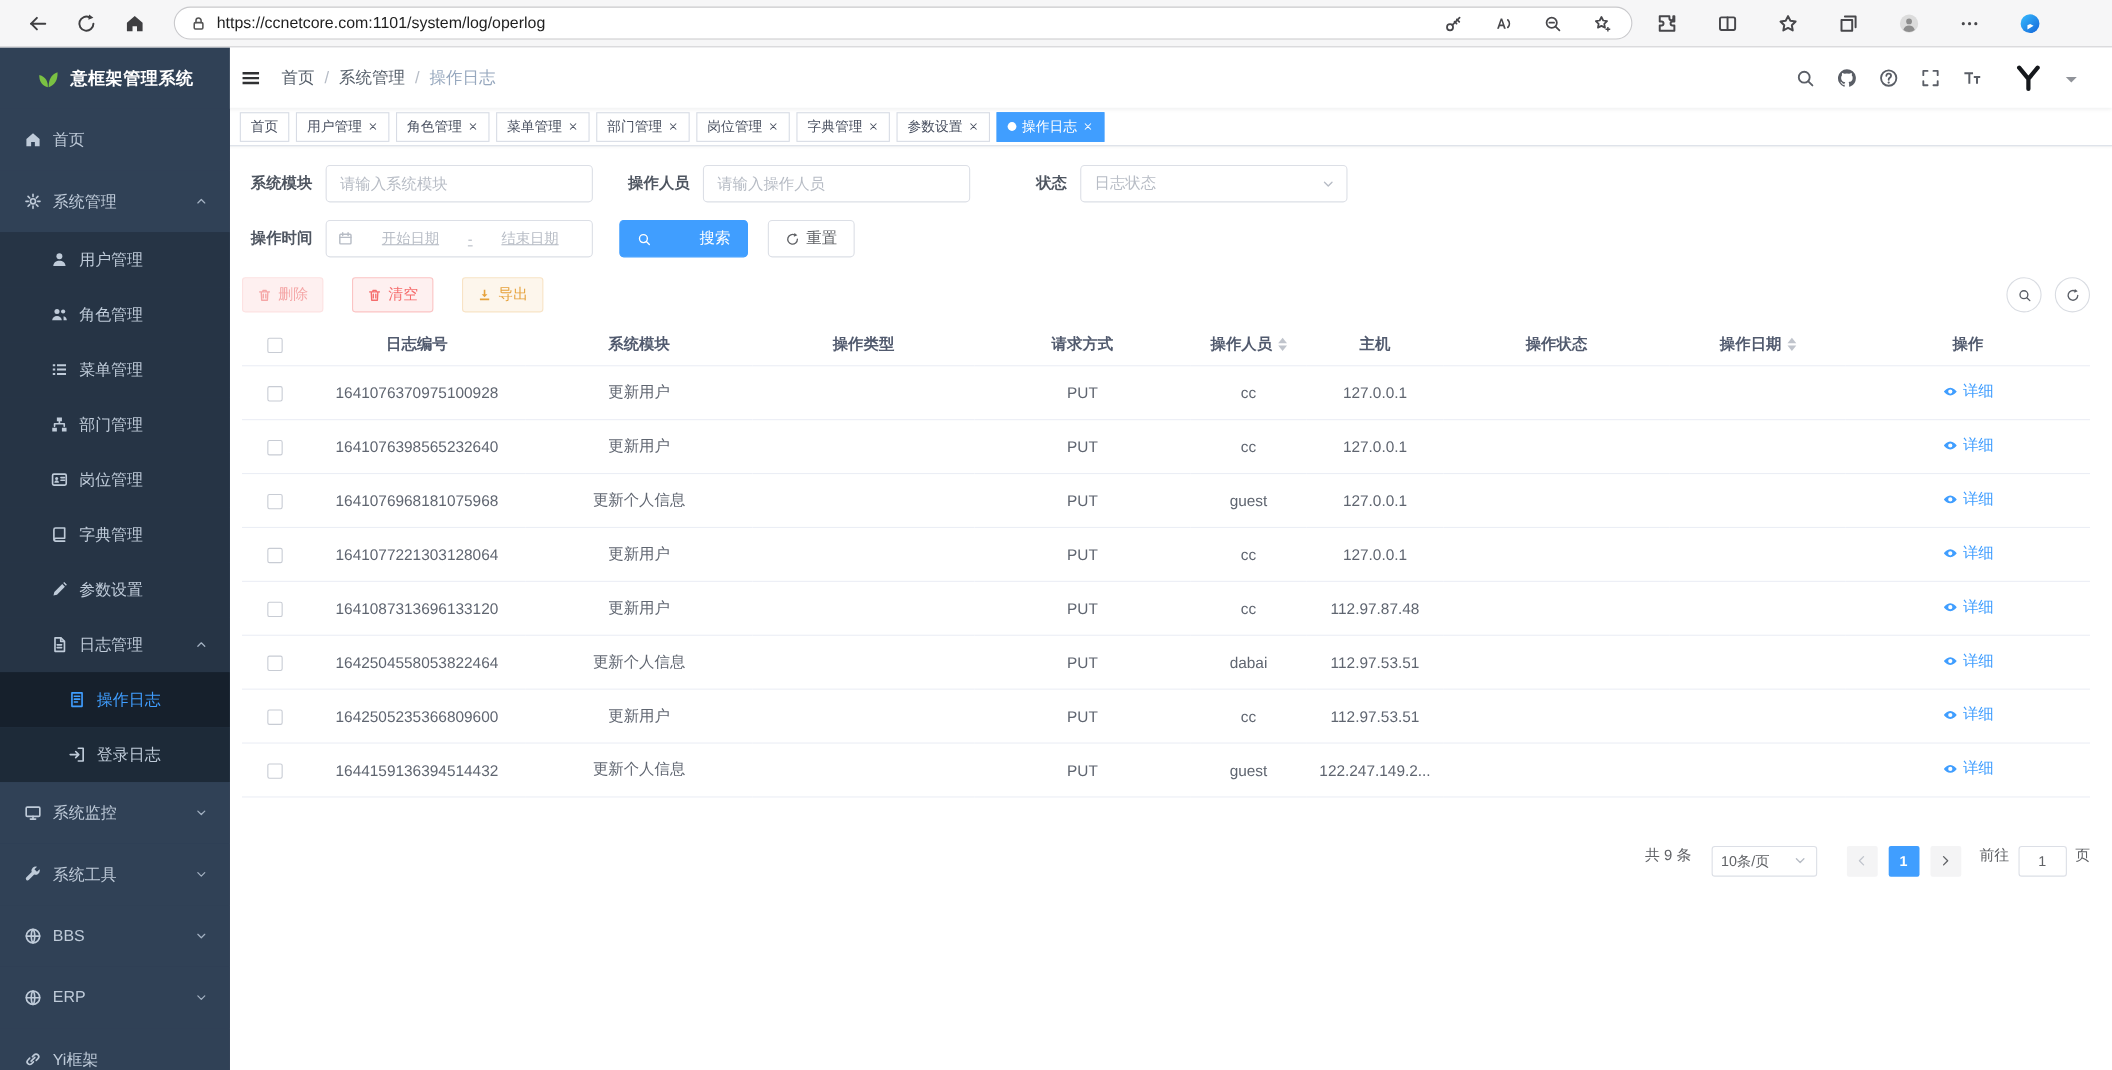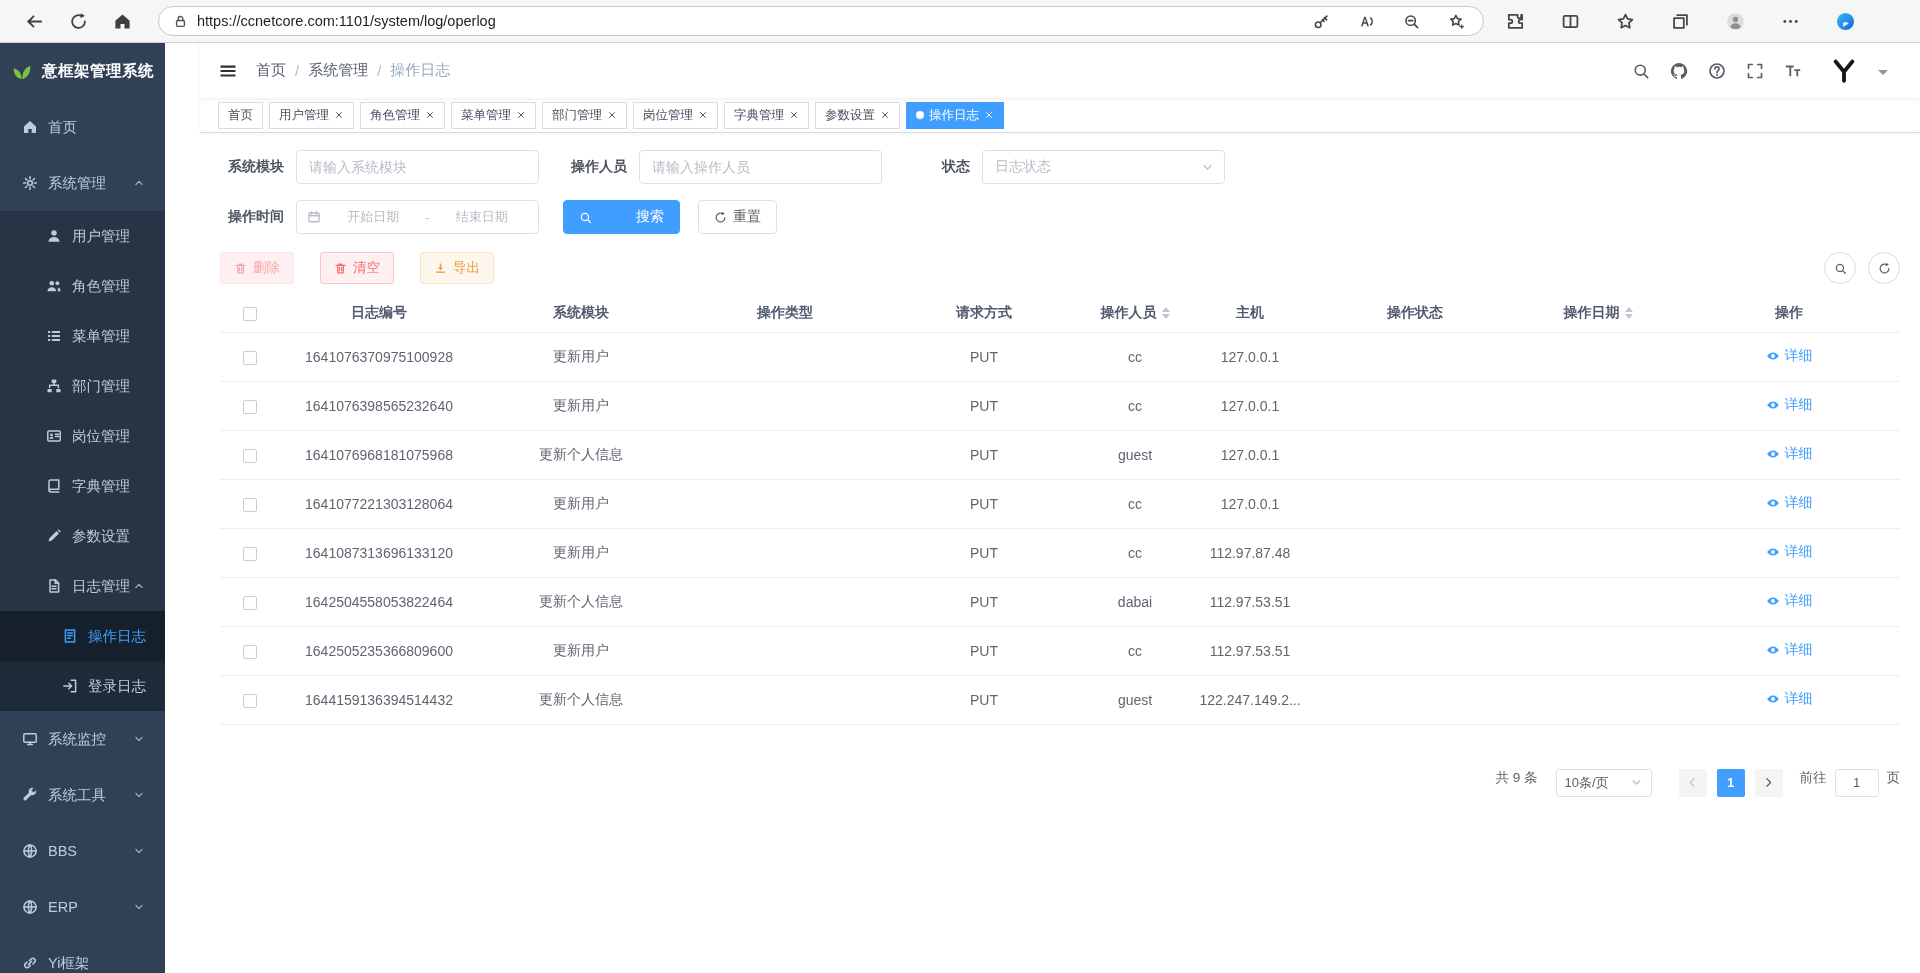--- a/index.html
+++ b/index.html
@@ -26,21 +26,21 @@
     border: 1px solid #c9c9cc; border-radius: 15px;
     display: flex; align-items: center; padding: 0 14px;
   }
   .address-bar .lock { font-size: 15px; color: #555; display: flex; }
   .url { font-size: 14.5px; color: #1f1f1f; margin-left: 9px; flex: 1; white-space: nowrap; overflow: hidden; }
   .ab-right { display: flex; align-items: center; gap: 28px; font-size: 17px; color: #47474b; margin-right: 4px; }
   .ab-right span, .browser-right span { display: flex; cursor: pointer; }
   .browser-right { display: flex; align-items: center; gap: 36px; margin-left: 22px; font-size: 19px; color: #47474b; }
 
   
-  .sidebar { position: absolute; top: 43px; left: 0; bottom: 0; width: 165px; background: #304156; overflow: hidden; z-index: 5; }
+  .sidebar { position: absolute; top: 43px; left: 0; bottom: 0; width: 209px; background: #304156; overflow: hidden; z-index: 5; }
   .logo { height: 56px; display: flex; align-items: center; justify-content: center; gap: 9px; color: #fff; }
   .logo .svg-i { font-size: 22px; color: #7ac143; }
   .logo-text { font-size: 15.5px; font-weight: 700; letter-spacing: .5px; }
   .menu-item { display: flex; align-items: center; font-size: 14.5px; cursor: pointer; position: relative; color: #bfcbd9; }
   .menu-item.level0 { height: 56px; padding-left: 22px; background: #304156; }
   .menu-item.level1 { height: 50px; padding-left: 46px; background: #263445; }
   .menu-item.level2 { height: 50px; padding-left: 62px; background: #1d2a38; }
   .menu-item .mi-icon { font-size: 16px; margin-right: 10px; display: flex; }
   .menu-item .mi-arrow { position: absolute; right: 20px; font-size: 12px; color: #a3b1c2; display: flex; }
   .menu-item.active { color: #409EFF; background: #16202c; }
@@ -83,21 +83,21 @@
   .f-item { display: flex; align-items: center; margin-right: 24px; }
   .f-label { width: 64px; text-align: right; font-size: 14px; font-weight: 700; color: #4e5560; margin-right: 12px; white-space: nowrap; }
   .f-input { width: 243px; height: 34px; border: 1px solid #dcdfe6; border-radius: 4px; padding: 0 12px;
              font-size: 14px; color: #606266; font-family: inherit; outline: none; background: #fff; }
   .f-input::placeholder { color: #b7bcc5; }
   .select-box { width: 243px; height: 34px; border: 1px solid #dcdfe6; border-radius: 4px; background: #fff;
                 display: flex; align-items: center; justify-content: space-between; padding: 0 10px 0 12px;
                 color: #b7bcc5; font-size: 14px; cursor: pointer; }
   .sel-caret { color: #b7bcc5; font-size: 13px; display: flex; }
   .date-range { width: 243px; height: 34px; border: 1px solid #dcdfe6; border-radius: 4px; background: #fff;
-                display: flex; align-items: center; padding: 0 10px; gap: 6px; font-size: 13px; color: #b7bcc5; cursor: pointer; }
+                display: flex; align-items: center; padding: 0 10px; gap: 6px; font-size: 13px; color: #b7bcc5; cursor: pointer; text-decoration: underline; }
   .date-range .cal { font-size: 14px; display: flex; }
   .date-range .dph { flex: 1; text-align: center; }
   .btn { display: inline-flex; align-items: center; justify-content: center; gap: 6px; height: 34px; padding: 0 15px;
          border-radius: 4px; font-size: 14px; border: 1px solid #dcdfe6; background: #fff; color: #606266;
          cursor: pointer; font-family: inherit; white-space: nowrap; }
   .btn .svg-i { font-size: 13px; }
   .btn.primary { background: #409EFF; border-color: #409EFF; color: #fff; }
   .search-btn { margin-left: 24px; gap: 44px; }
   .reset-btn { margin-left: 18px; }
   .toolbar-row { display: flex; align-items: center; margin-top: 18px; }

